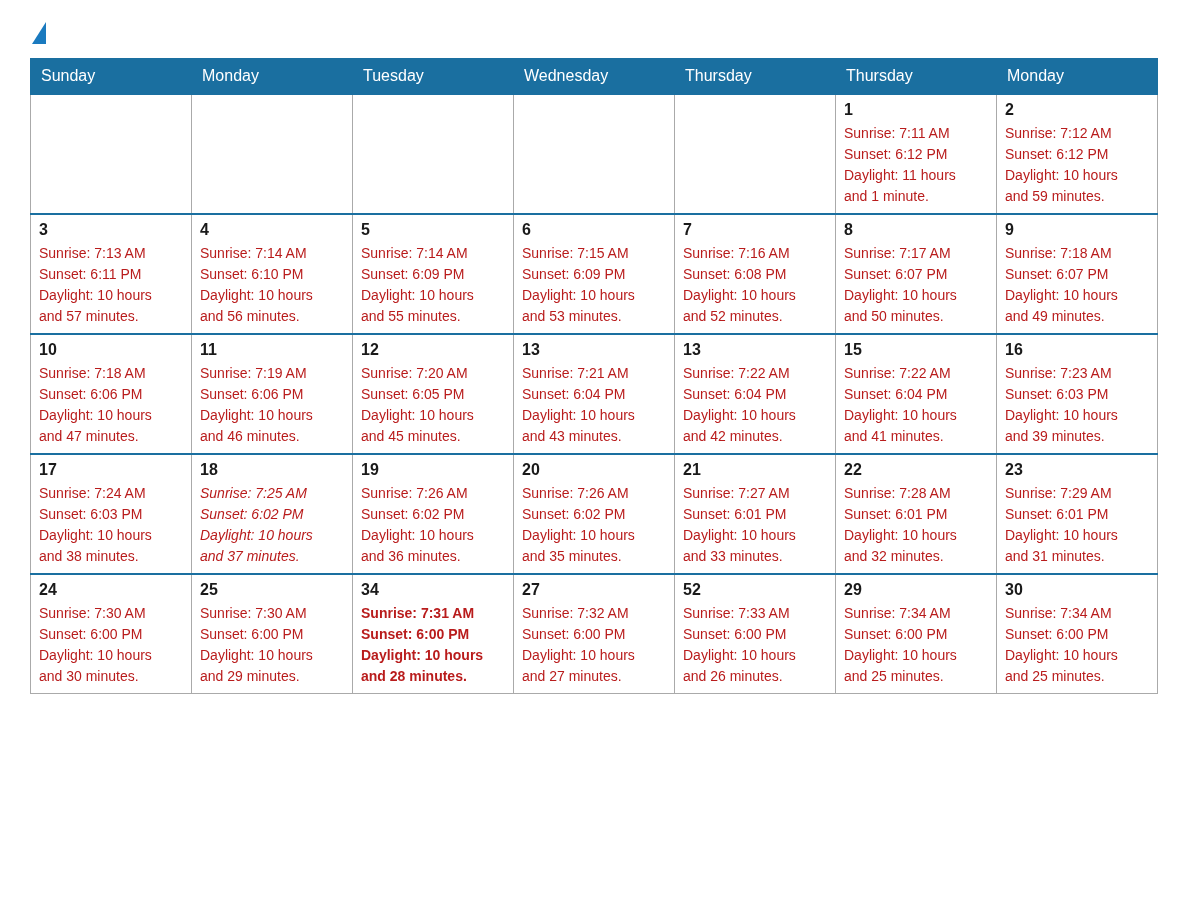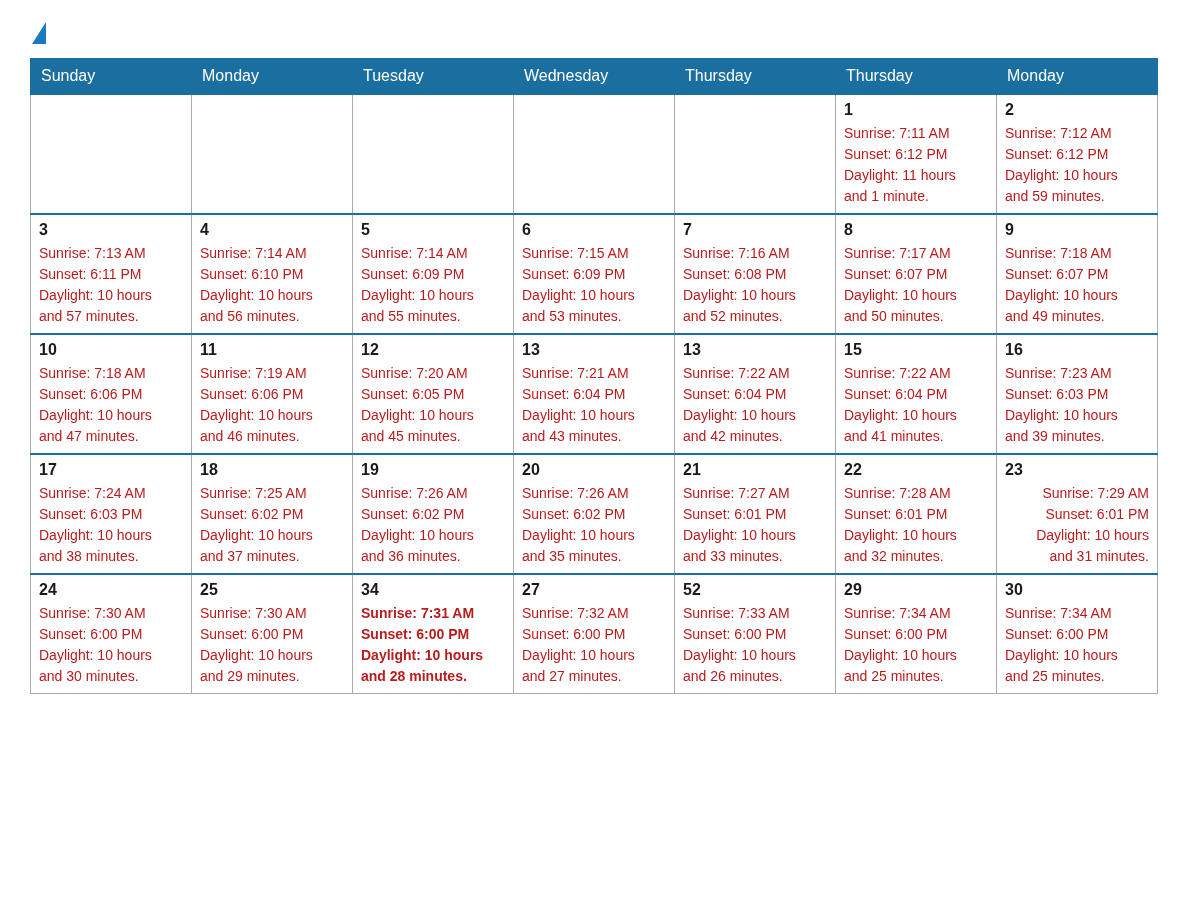--- a/index.html
+++ b/index.html
@@ -261,21 +261,21 @@
       <tr>
         <td>
           <span class="day-number">17</span>
           <div class="day-info" style="white-space: pre-line;">Sunrise: 7:24 AM
 Sunset: 6:03 PM
 Daylight: 10 hours
 and 38 minutes.</div>
         </td>
         <td>
           <span class="day-number">18</span>
-          <div class="day-info" style="white-space: pre-line;">Sunrise: 7:25 AM
+          <div class="day-info" style="white-space: pre-line; font-style: italic;">Sunrise: 7:25 AM
 Sunset: 6:02 PM
 Daylight: 10 hours
 and 37 minutes.</div>
         </td>
         <td>
           <span class="day-number">19</span>
           <div class="day-info" style="white-space: pre-line;">Sunrise: 7:26 AM
 Sunset: 6:02 PM
 Daylight: 10 hours
 and 36 minutes.</div>
@@ -296,21 +296,21 @@
         </td>
         <td>
           <span class="day-number">22</span>
           <div class="day-info" style="white-space: pre-line;">Sunrise: 7:28 AM
 Sunset: 6:01 PM
 Daylight: 10 hours
 and 32 minutes.</div>
         </td>
         <td>
           <span class="day-number">23</span>
-          <div class="day-info" style="white-space: pre-line; text-align: right;">Sunrise: 7:29 AM
+          <div class="day-info" style="white-space: pre-line;">Sunrise: 7:29 AM
 Sunset: 6:01 PM
 Daylight: 10 hours
 and 31 minutes.</div>
         </td>
       </tr>
       <tr>
         <td>
           <span class="day-number">24</span>
           <div class="day-info" style="white-space: pre-line;">Sunrise: 7:30 AM
 Sunset: 6:00 PM

